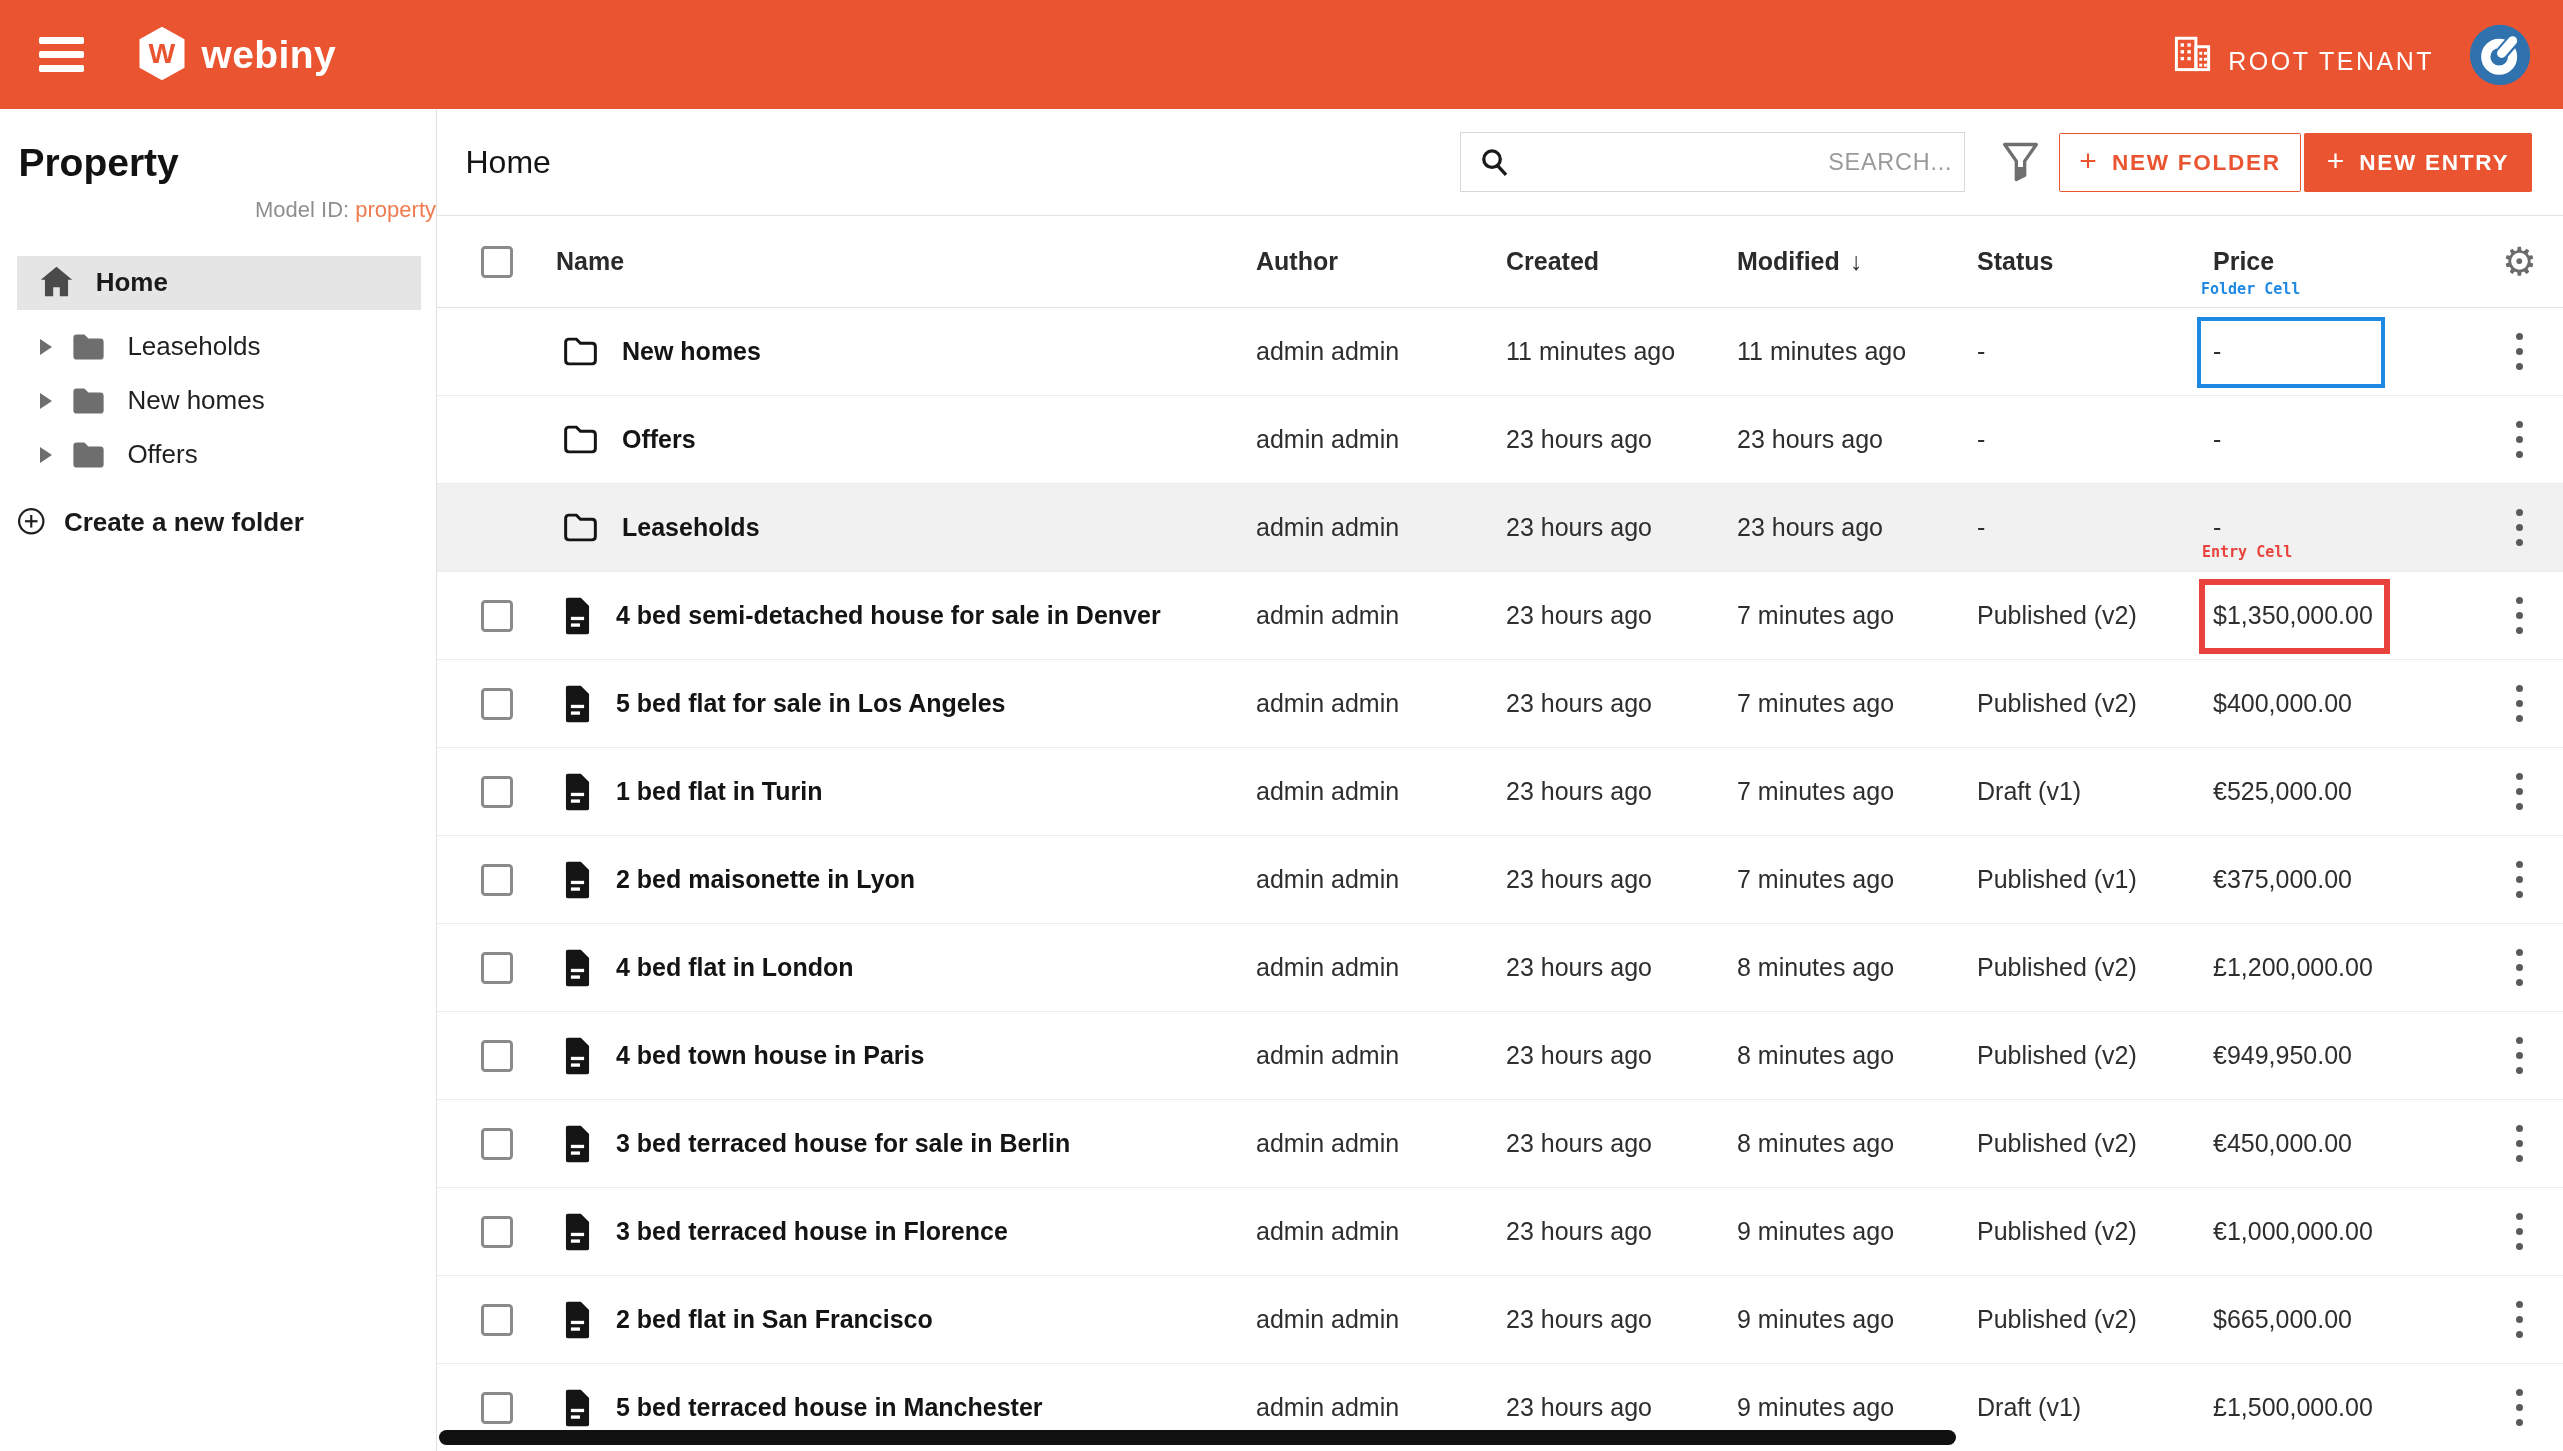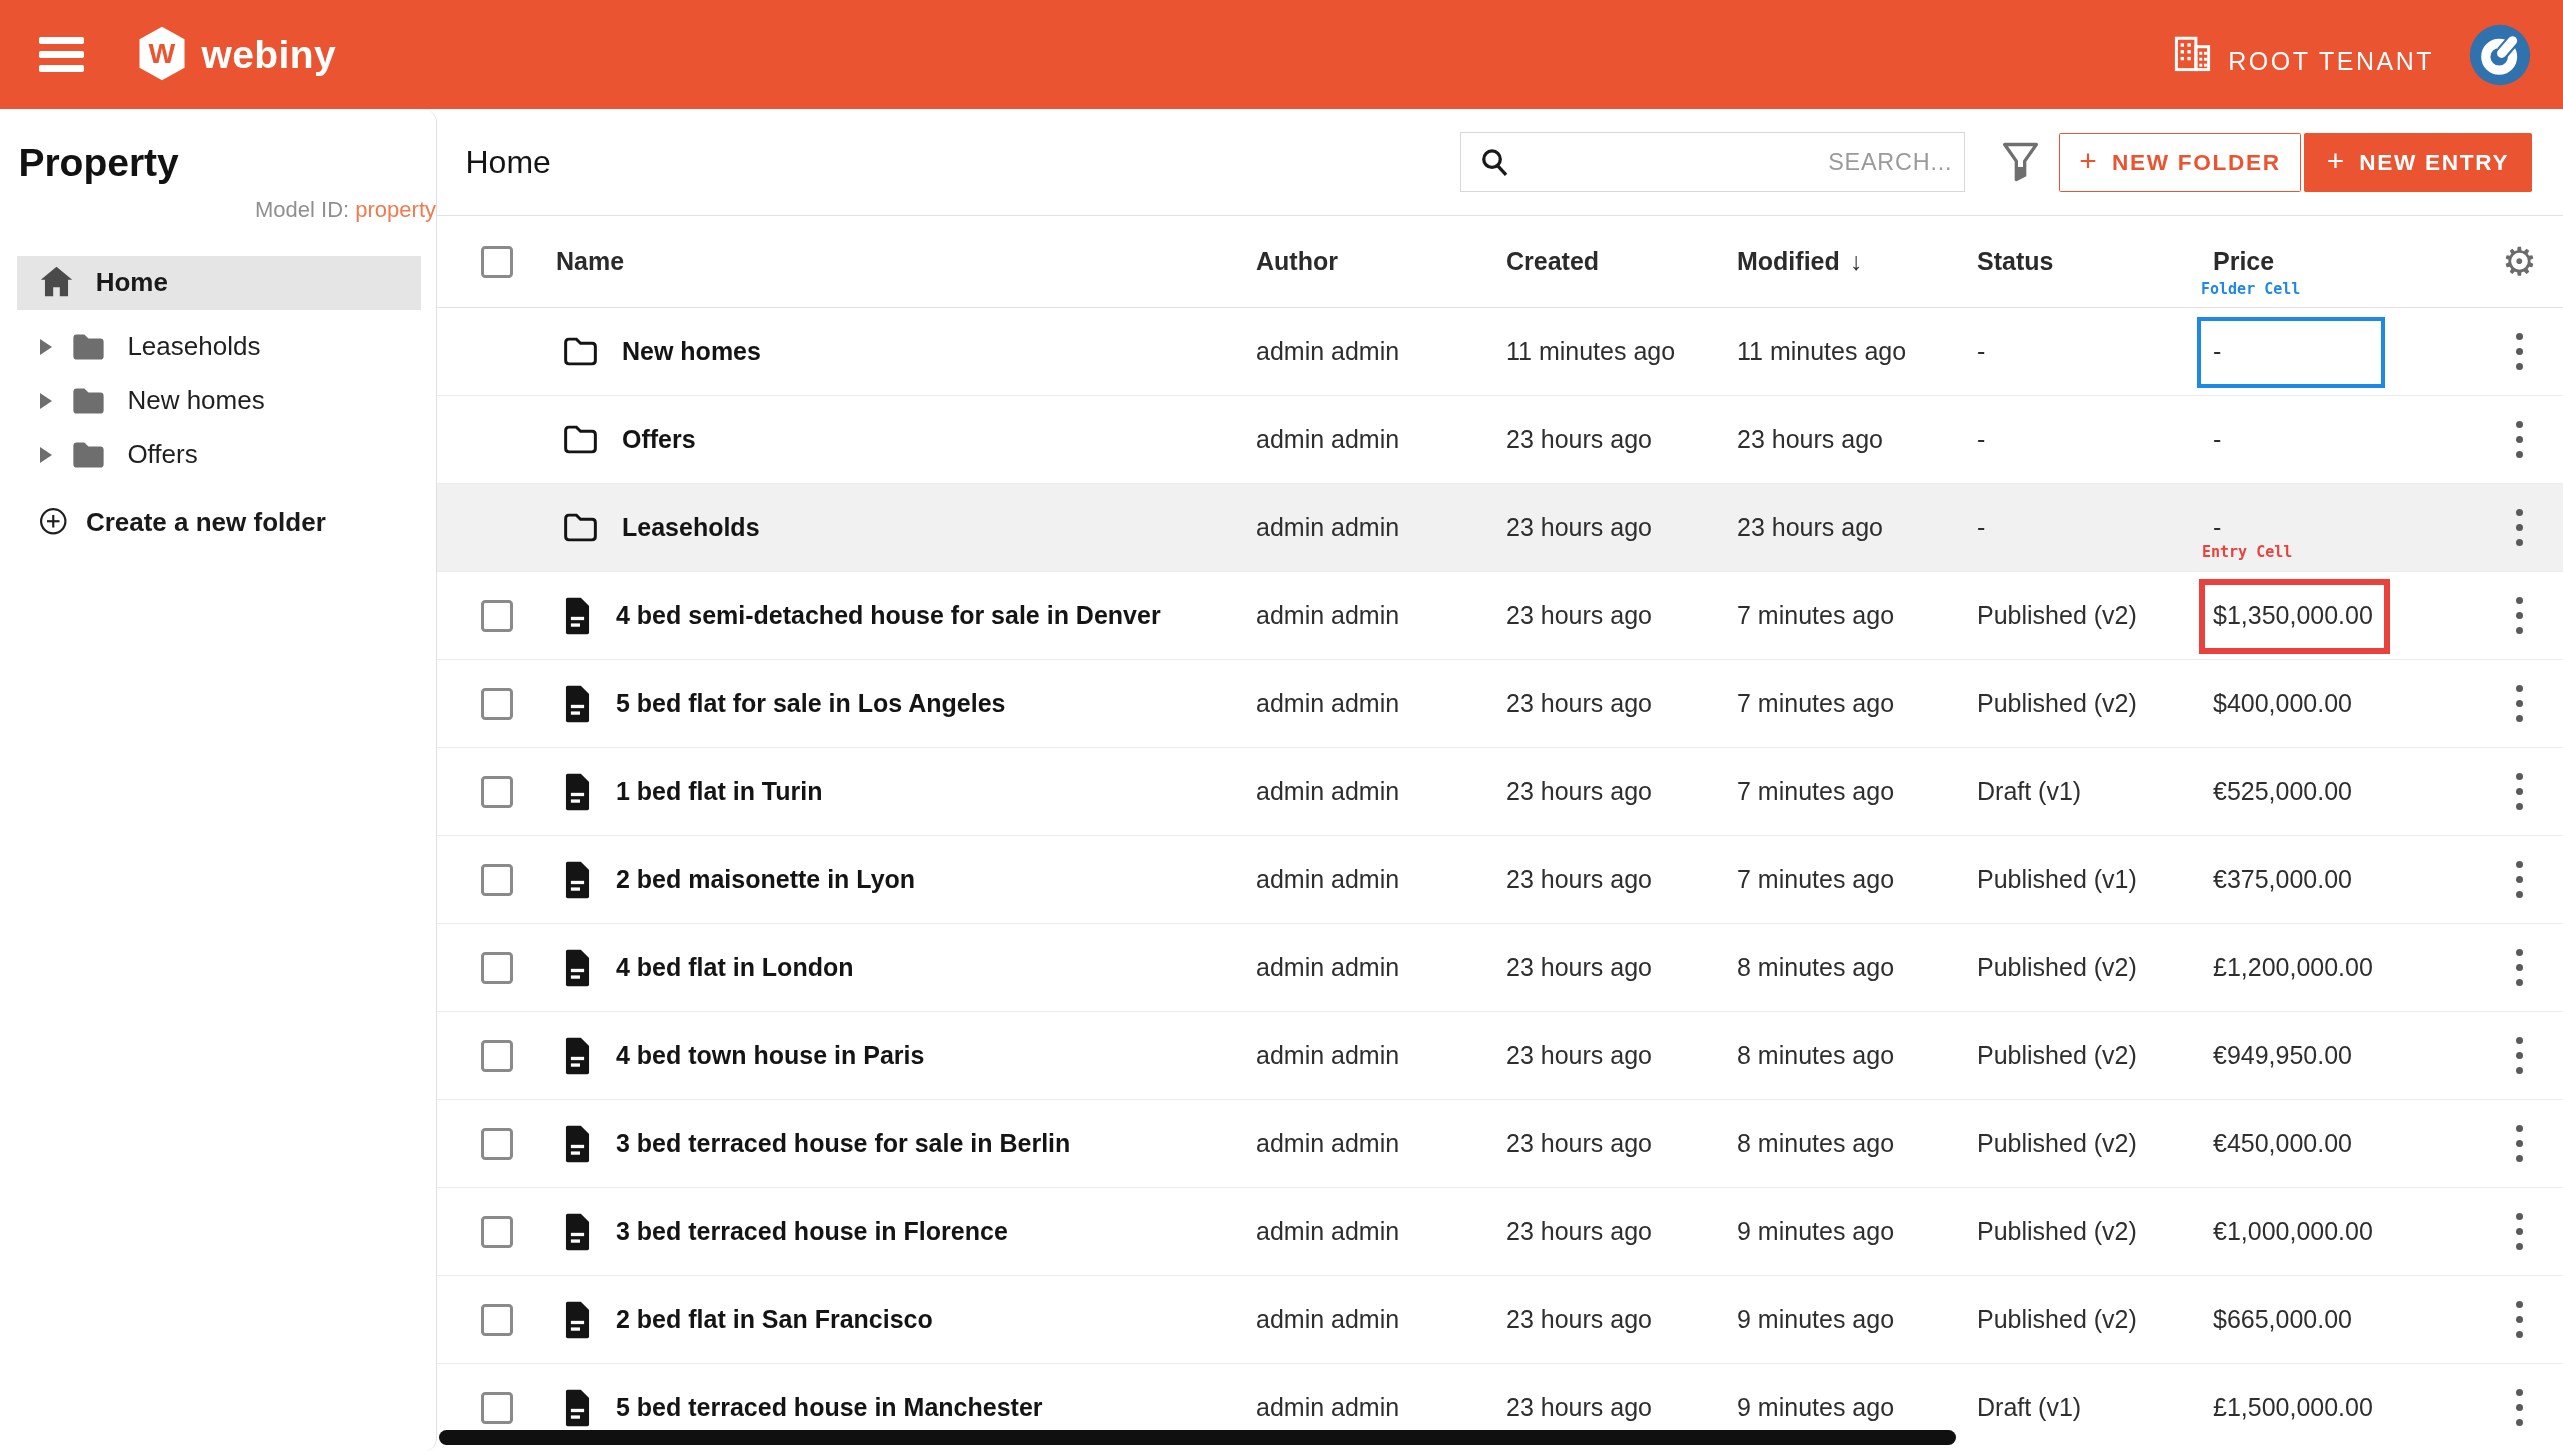--- a/index.html
+++ b/index.html
@@ -10,32 +10,32 @@
   .topbar { position:absolute; left:0; top:0; width:2563px; height:109px; background:#ea5430; display:flex; align-items:center; z-index:10; }
   .hamburger { margin-left:39px; width:45px; height:35px; display:flex; flex-direction:column; justify-content:space-between; cursor:pointer; }
   .hamburger span { display:block; height:6.7px; background:#fff; border-radius:1.7px; }
   .logo { display:flex; align-items:center; margin-left:52px; }
   .logo-word { color:#fff; font-size:39px; font-weight:700; letter-spacing:0.4px; margin-left:13.4px; }
   .tenant { margin-left:auto; display:flex; align-items:flex-end; gap:16.7px; color:#fff; cursor:pointer; }
   .tenant-label { font-size:25px; letter-spacing:2.5px; }
   .avatar { width:62px; height:62px; margin-left:35px; margin-right:32px; border-radius:50%; cursor:pointer; }
 
   
-  .sidebar { position:absolute; left:0; top:109px; width:437px; height:1343px; background:#fff; border-right:1.7px solid #e0e0e0;border-radius:14px; }
+  .sidebar { position:absolute; left:0; top:109px; width:437px; height:1343px; background:#fff; border-right:1.7px solid #e0e0e0; }
   .model-title { margin:32px 0 0 18.4px; font-size:39px; font-weight:600; color:#121212; }
   .model-id { margin:11.7px 0 0 18.4px; font-size:22px; color:#8f8f8f;text-align:right; }
   .model-id b { font-weight:400; color:#ef7b4f; }
   .home-item { height:54px; margin:33px 15px 0 16.7px; background:#e5e5e5; display:flex; align-items:center; padding-left:22px; gap:22px; cursor:pointer; }
   .home-item .lbl { font-size:26px; font-weight:700; color:#1a1a1a; }
   .tree { margin-top:10px; }
   .tree-item { height:54px; display:flex; align-items:center; padding-left:40px; cursor:pointer; }
   .caret { width:0; height:0; border-left:12.6px solid #6e6e6e; border-top:8.4px solid transparent; border-bottom:8.4px solid transparent; }
   .tree-item svg { margin-left:18.4px; }
   .tree-item .lbl { font-size:26px; font-weight:500; color:#1f1f1f; margin-left:20px; }
-  .create-folder { margin-top:25px; padding-left:39px; display:flex; align-items:center; gap:18.4px; cursor:pointer; }
+  .create-folder { margin-top:25px; padding-left:17px; display:flex; align-items:center; gap:18.4px; cursor:pointer; }
   .create-folder .lbl { font-size:26px; font-weight:700; color:#1a1a1a; }
 
   
   .main { position:absolute; left:437px; top:109px; width:2126px; height:1343px; }
   .toolbar { position:relative; height:107px; border-bottom:1.7px solid #e4e4e4; }
   .page-title { position:absolute; left:28.5px; top:50%; transform:translateY(-50%); font-size:32px; font-weight:500; color:#141414; }
   .search { position:absolute; left:1023px; top:23.4px; width:505px; height:60px; border:1.7px solid #d8d8d8; background:#fff; display:flex; align-items:center; }
   .search input { border:none; outline:none; flex:1; margin-left:15px; margin-right:11.7px; font-family:inherit; font-size:23.4px; letter-spacing:0.8px; color:#555;text-align:right; }
   .search input::placeholder { color:#9a9a9a; }
   .search svg { margin-left:16.7px; flex:none; }

